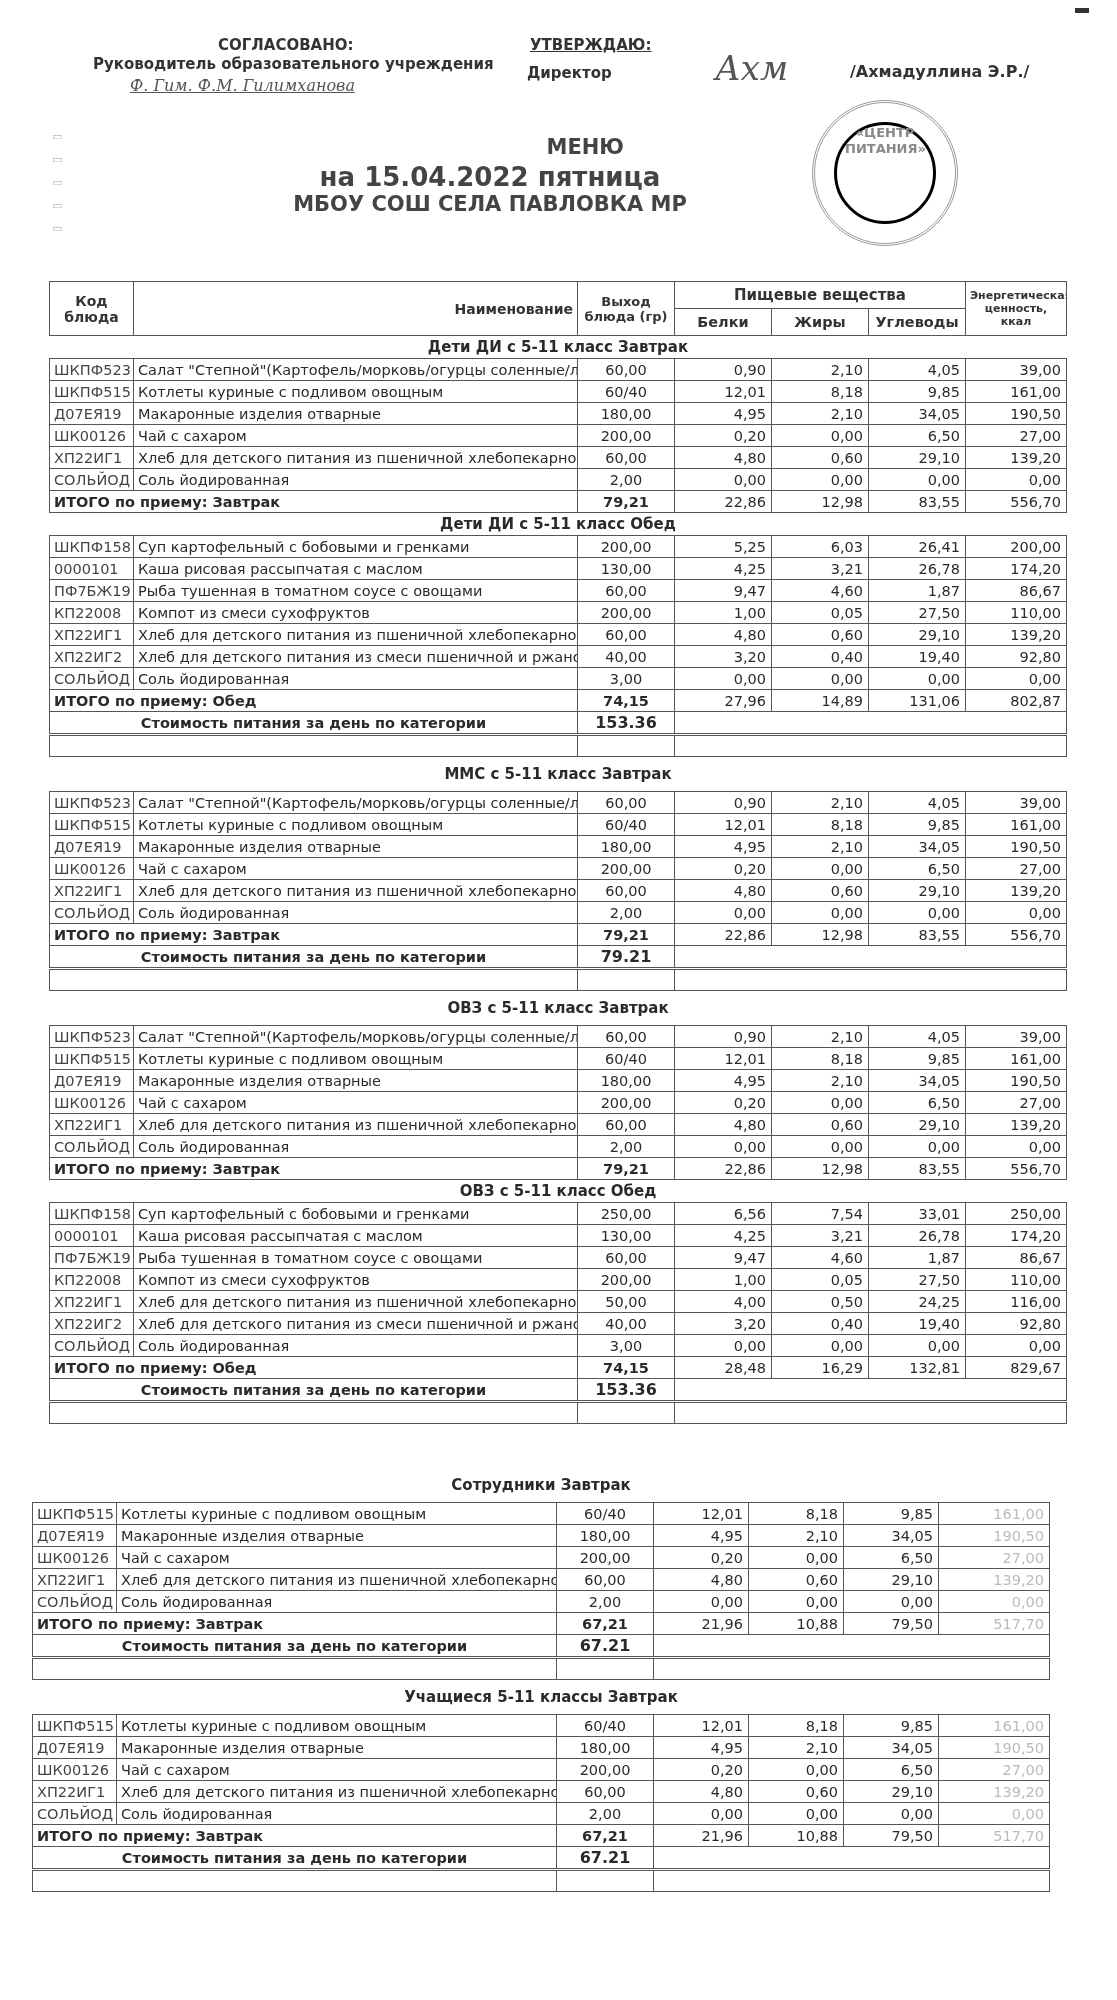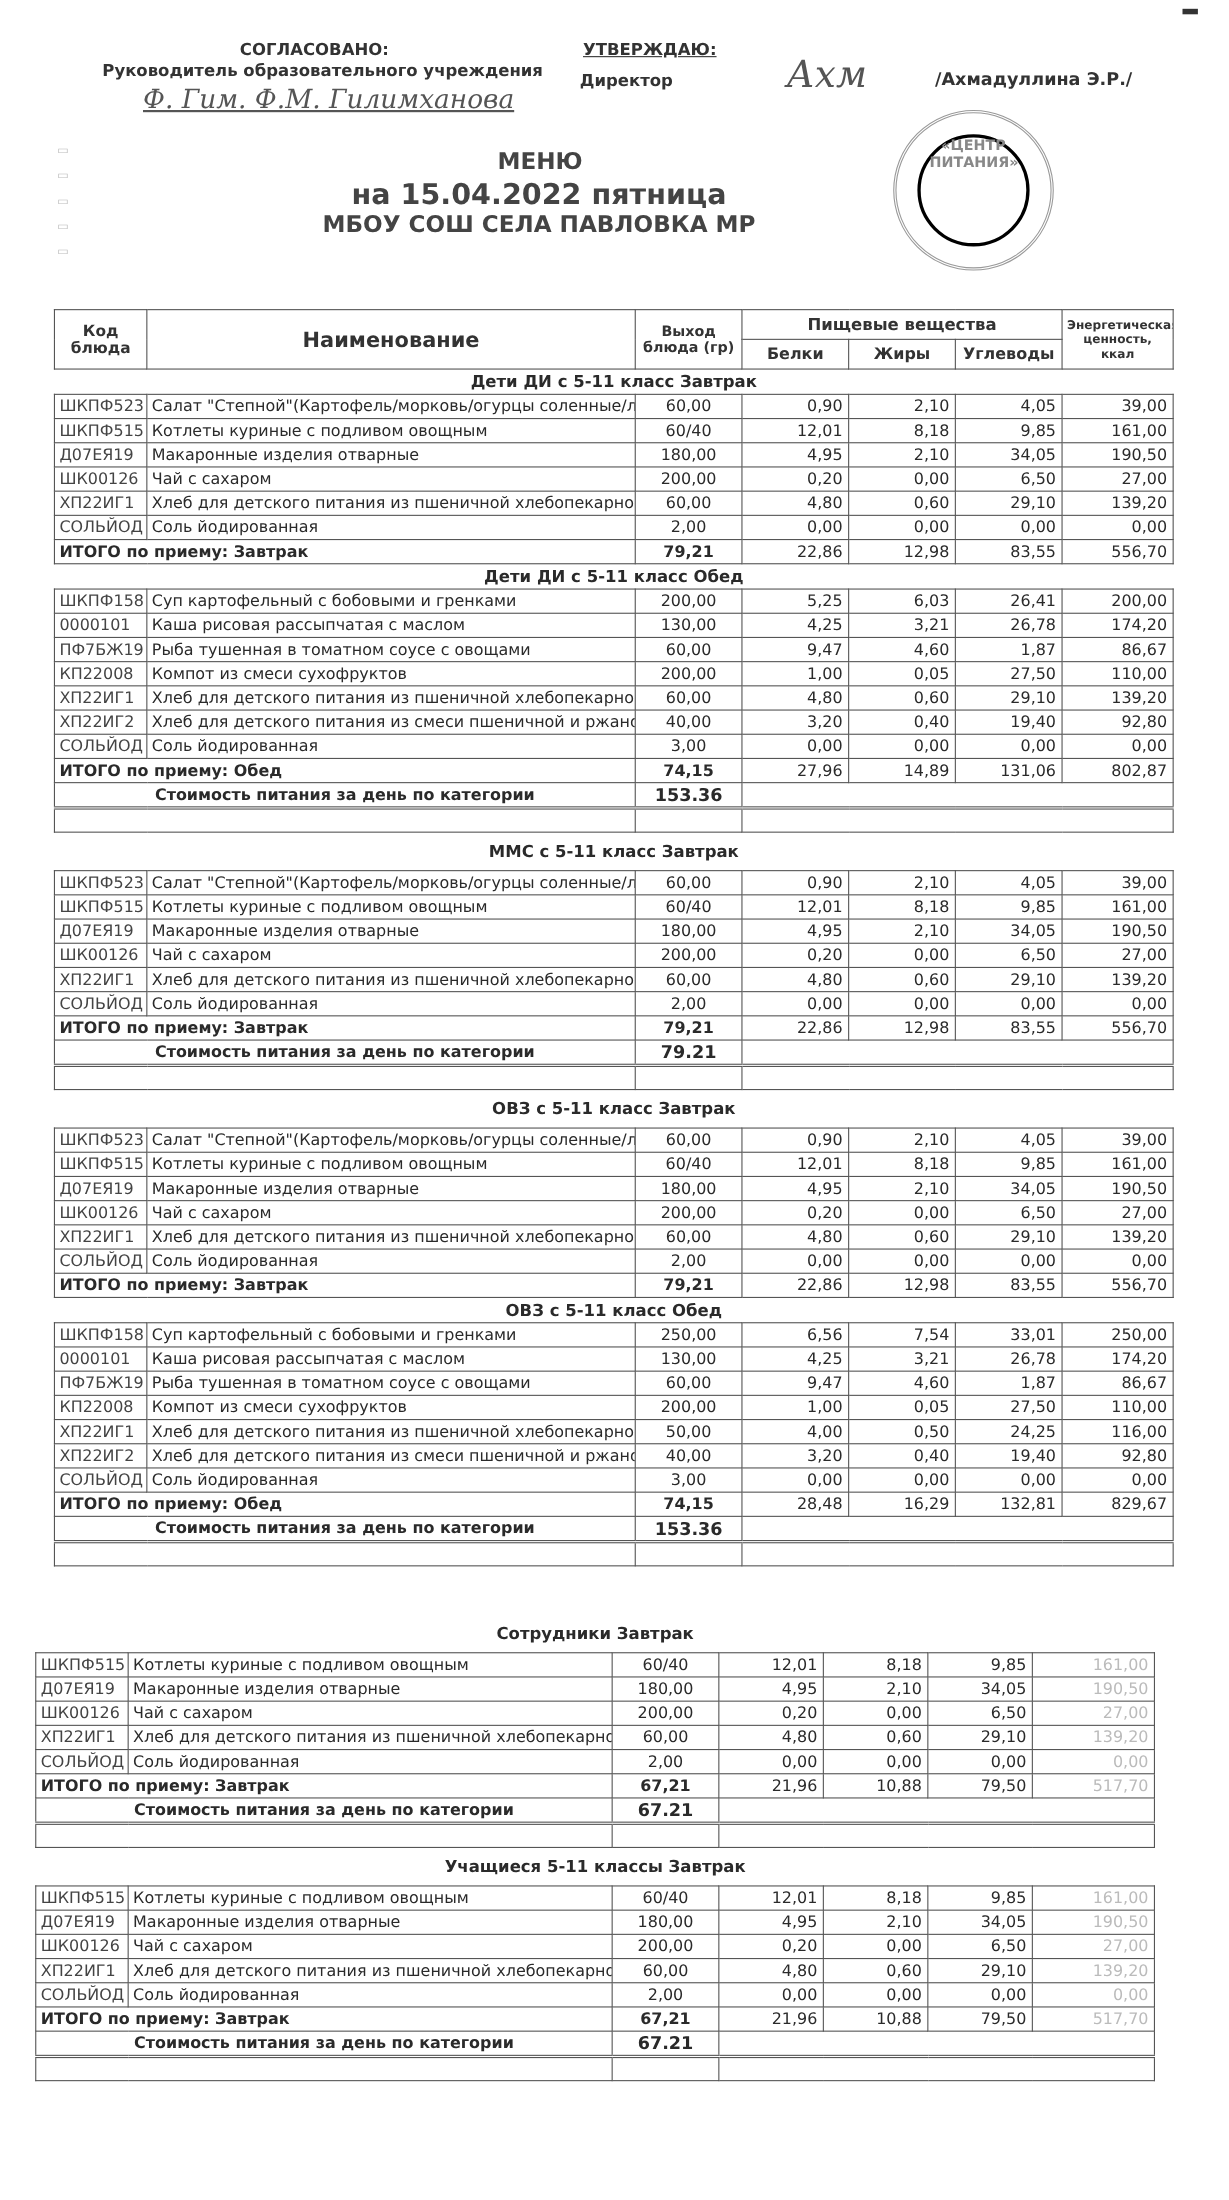--- a/index.html
+++ b/index.html
@@ -1,20 +1,20 @@
 <!DOCTYPE html>
 <html><head>
 <meta charset="utf-8">
 <style>
   html, body { margin:0; padding:0; }
   body { width:1117px; height:2000px; background:#fff; position:relative; overflow:hidden;
          font-family:"DejaVu Sans", sans-serif; color:#2a2a2a; }
   .abs { position:absolute; }
   .hdr-b { font-weight:bold; font-size:15px; color:#333; }
-  .sig { font-family:"DejaVu Serif", serif; font-style:italic; color:#555; font-size:24px; }
+  .sig { font-family:"DejaVu Serif", serif; font-style:italic; color:#555; font-size:16px; }
   .title { font-weight:bold; color:#444; text-align:center; }
   .stamp { width:140px; height:140px; border-radius:50%; border:3px double #999; color:#888;
            display:flex; align-items:center; justify-content:center; text-align:center;
            font-size:13px; font-weight:bold; line-height:1.2; }
   .stamp-inner { width:96px; height:96px; border-radius:50%; border:3px solid #000000;
                  display:flex; align-items:flex-start; justify-content:center; }
   table { border-collapse:collapse; font-size:14.5px; table-layout:fixed;border-radius:21px; }
   td, th { border:1px solid #555; padding:0 4px; height:21px; white-space:nowrap; overflow:hidden; }
   th { font-weight:bold; color:#333; }
   .num { text-align:right; padding-right:5px; }
@@ -42,38 +42,38 @@
 <div class="abs hdr-b" style="left:850px;top:62px;font-size:16px;">/Ахмадуллина Э.Р./</div>
 
 <div class="abs stamp" style="left:812px;top:100px;">
   <div class="stamp-inner">
     <span style="width:80px;">«ЦЕНТР ПИТАНИЯ»</span>
   </div>
 </div>
 
 <div class="abs left-marks" style="left:52px;top:125px;line-height:23px;">▭<br>▭<br>▭<br>▭<br>▭</div>
 
-<div class="abs title" style="left:341px;width:300px;top:135px;font-size:21px;">МЕНЮ</div>
+<div class="abs title" style="left:324px;width:300px;top:135px;font-size:21px;text-align:right;">МЕНЮ</div>
 <div class="abs title" style="left:290px;width:400px;top:162px;font-size:26px;">на 15.04.2022  пятница</div>
 <div class="abs title" style="left:240px;width:500px;top:192px;font-size:21px;">МБОУ СОШ СЕЛА ПАВЛОВКА МР</div>
 
 <table class="abs" id="main-table" style="left:49px;top:281px;width:1017px;">
   <colgroup>
     <col style="width:84px">
       <col style="width:444px">
       <col style="width:97px">
     <col style="width:97px">
       <col style="width:97px">
       <col style="width:97px">
       <col style="width:101px">
   </colgroup>
   <thead>
     <tr>
       <th rowspan="2" class="ctr" style="white-space:normal;font-size:14px;">Код блюда</th>
-      <th rowspan="2" class="ctr" style="font-size:19px;">Наименование</th>
+      <th rowspan="2" class="ctr" style="font-size:14px;text-align:right;">Наименование</th>
       <th rowspan="2" class="ctr" style="white-space:normal;font-size:13px;line-height:15px;">Выход блюда (гр)</th>
       <th colspan="3" class="ctr" style="font-size:15px;height:26px;">Пищевые вещества</th>
       <th rowspan="2" class="ctr" style="white-space:normal;font-size:11px;line-height:13px;">Энергетическая ценность, ккал</th>
     </tr>
     <tr>
       <th class="ctr" style="height:26px;">Белки</th>
       <th class="ctr">Жиры</th>
       <th class="ctr">Углеводы</th>
     </tr>
   </thead>

